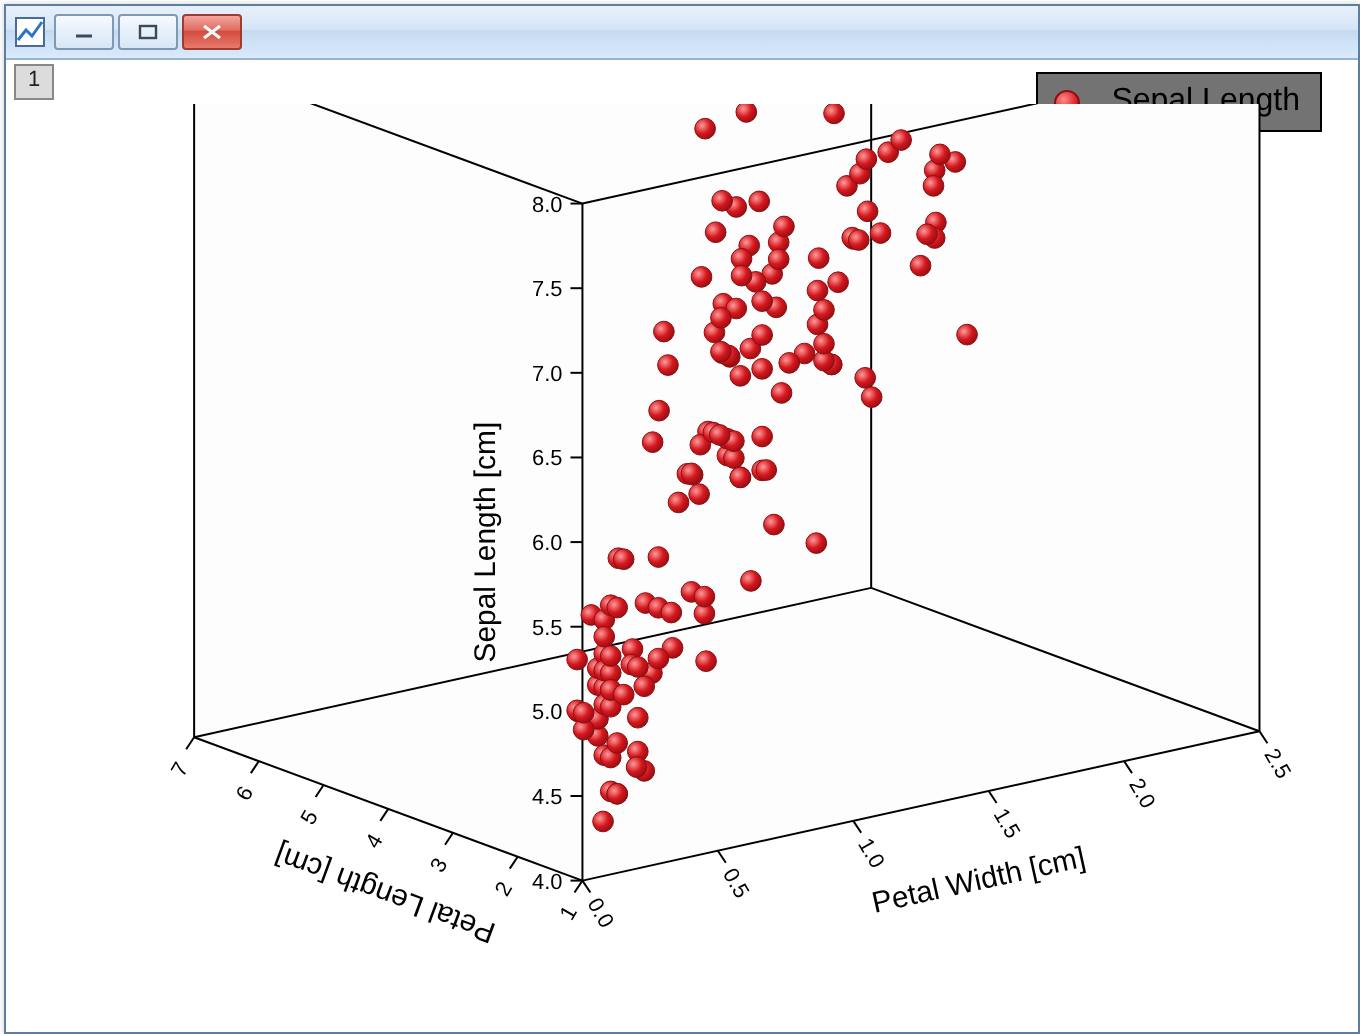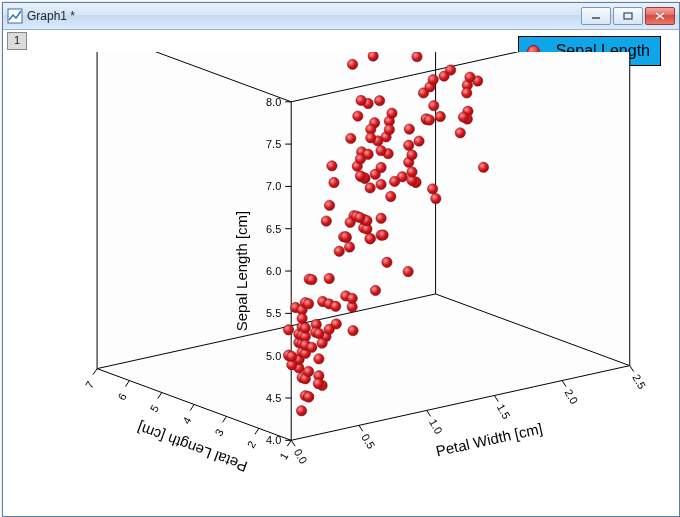--- a/index.html
+++ b/index.html
@@ -82,21 +82,21 @@
     text-align: center;
     line-height: 14px;
     color: #222;
   }
   .legend {
     position: absolute;
     top: 6px;
     right: 18px;
     border: 1px solid #000;
     padding: 5px 10px 5px 8px;
-    background: #0ea5e9;
+    background: #737373;
     display: flex;
     align-items: center;
     gap: 16px;
     font-size: 16px;
   }
   .legend-marker {
     width: 11px;
     height: 11px;
     border-radius: 50%;
     background: radial-gradient(circle at 35% 35%, #ff8a8a, #d4181e 70%);
@@ -124,21 +124,20 @@
 <body>
 
 <div class="window">
   <div class="titlebar">
     <span class="titlebar-icon">
       <svg viewBox="0 0 16 16" width="16" height="16">
         <rect x="1" y="1" width="14" height="14" fill="#fff" stroke="#4a6a9a"></rect>
         <polyline points="2,12 6,7 9,10 14,3" fill="none" stroke="#2a76c6" stroke-width="1.5"></polyline>
       </svg>
     </span>
-    <span class="title-text">Graph1 *</span>
     <div class="win-controls">
       <div class="win-btn">
         <svg width="10" height="8">
             <line x1="1" y1="6" x2="9" y2="6" stroke="#3a4a5a" stroke-width="1.5"></line>
           </svg>
       </div>
       <div class="win-btn">
         <svg width="10" height="8">
             <rect x="1" y="1" width="8" height="6" fill="none" stroke="#3a4a5a" stroke-width="1.2"></rect>
           </svg>

